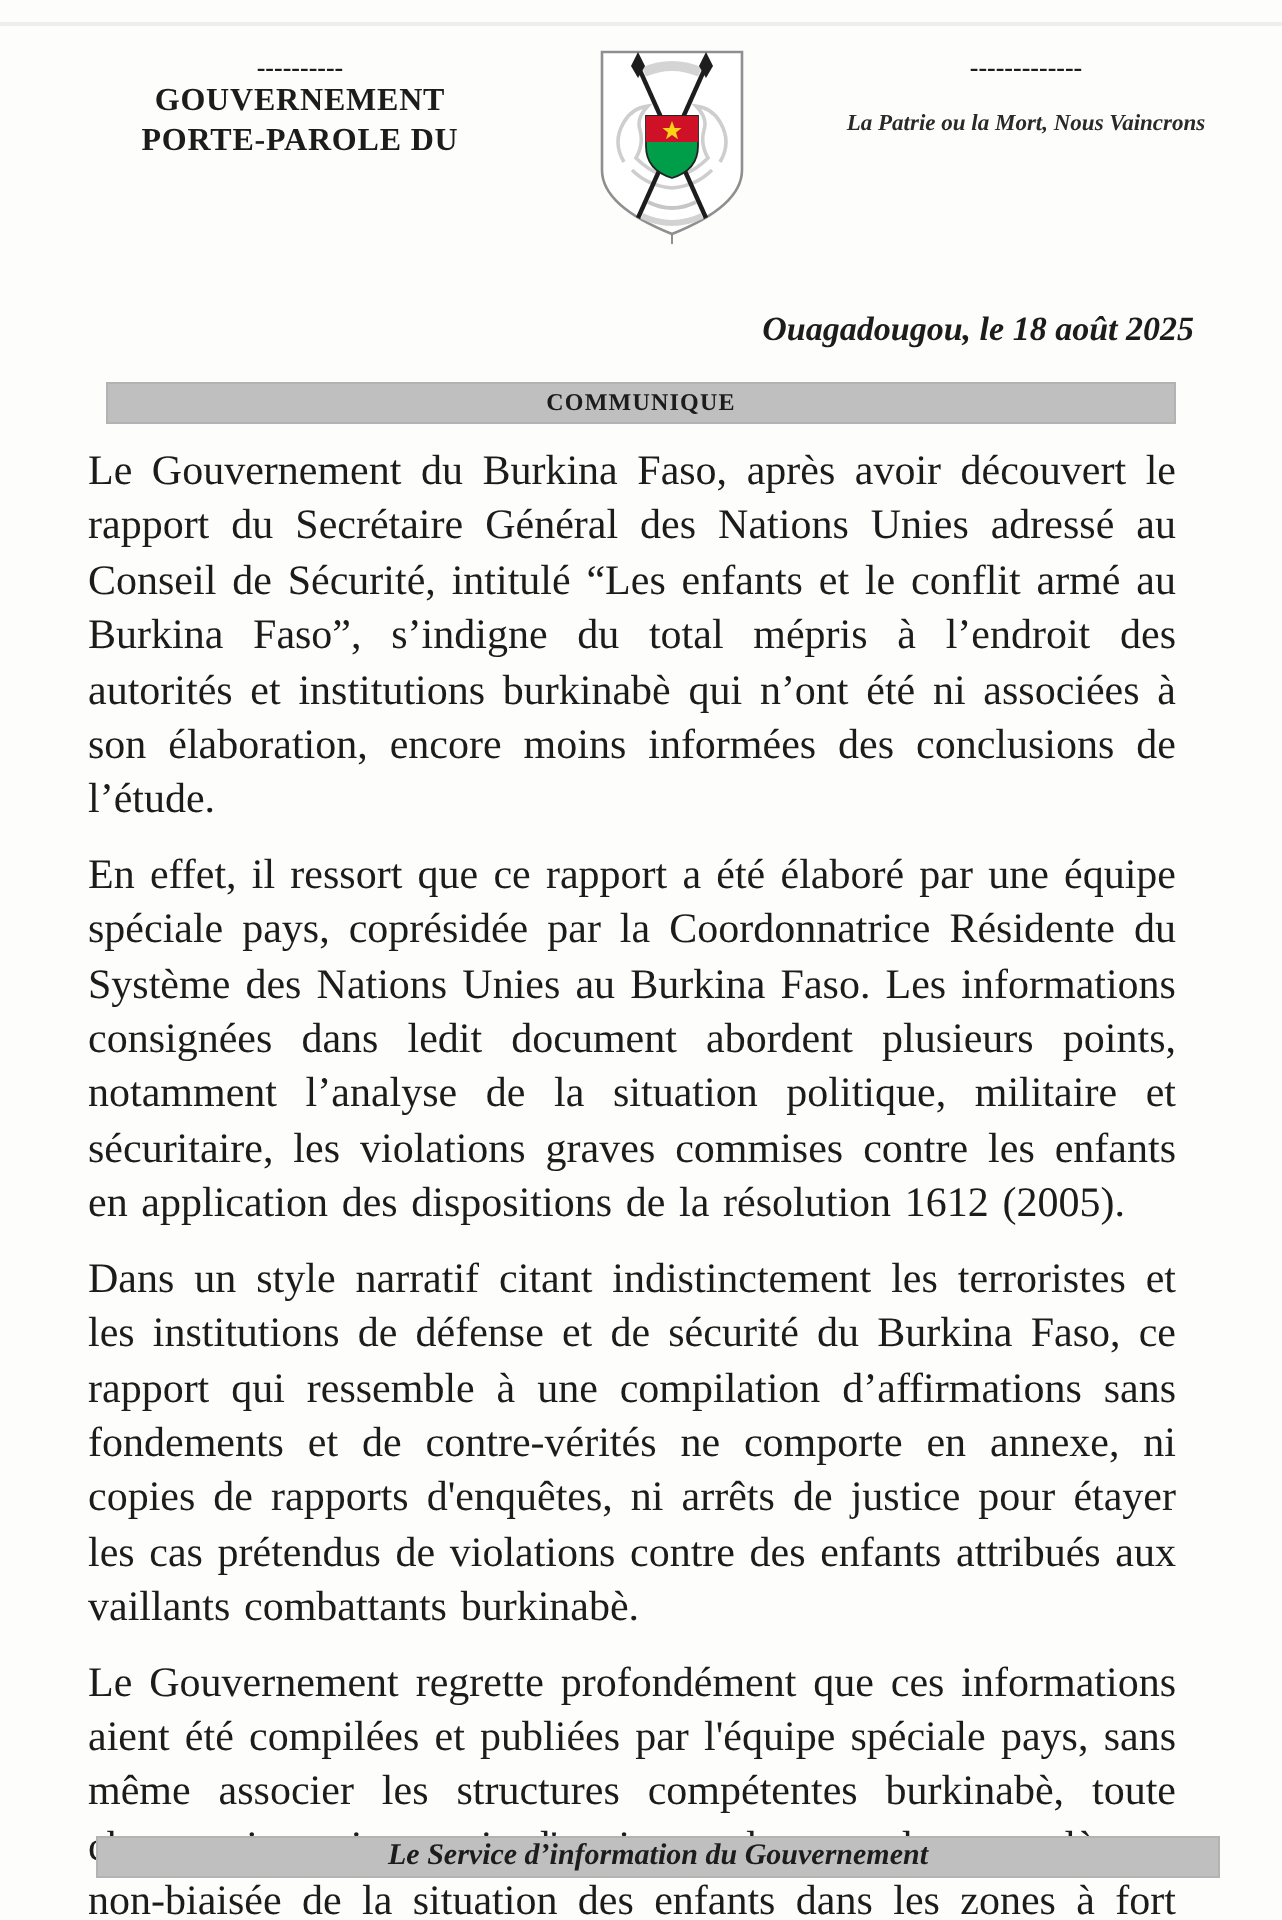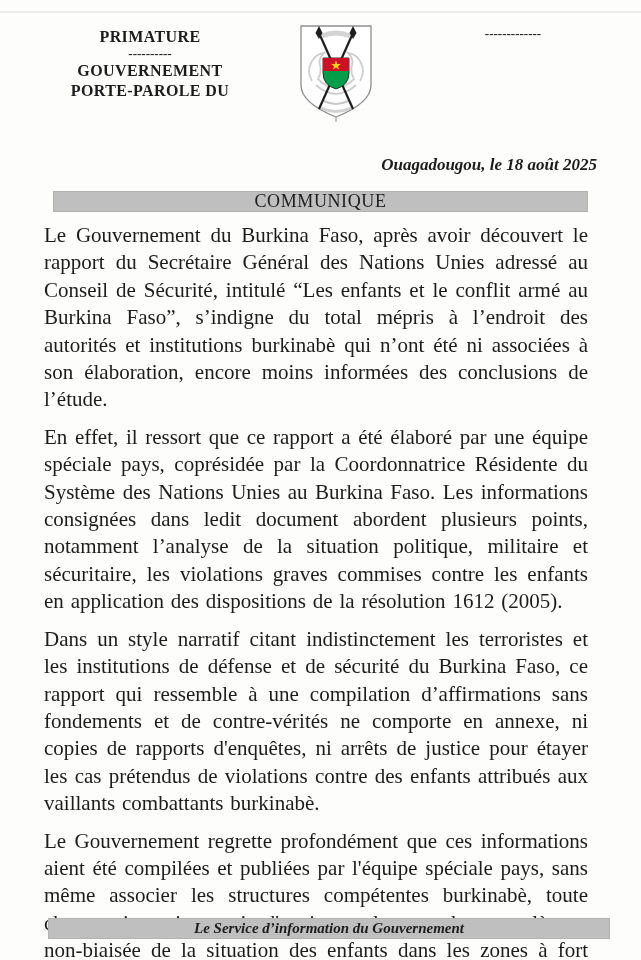--- a/index.html
+++ b/index.html
@@ -44,21 +44,21 @@
     font-weight: bold; font-style: italic; font-size: 17px;
   }
 
   
   .title-bar {
     position: absolute; left: 53px; top: 191px; width: 535px; height: 21px;
     background: #bfbfbf;
     display: flex; align-items: center; justify-content: center;
     box-shadow: 0 0 0 1px #b3b3b3 inset;
   }
-  .title-bar span { font-weight: normal; font-size: 18px; letter-spacing: .6px; }
+  .title-bar span { font-weight: bold; font-size: 12px; letter-spacing: .6px; }
 
   
   .content {
     position: absolute; left: 44px; top: 222px; width: 544px;
   }
   .content p {
     margin: 0 0 10px 0;
     font-size: 21px;
     line-height: 27.4px;
     text-align: justify;
@@ -75,21 +75,20 @@
   }
   .footer-bar span { font-weight: bold; font-style: italic; font-size: 15px; }
 </style>
 </head>
 <body>
 
 <div class="page">
   <div class="scan-top"></div>
 
   <div class="header-left">
-    <div>PRIMATURE</div>
     <div class="sep-dashes">----------</div>
     <div>GOUVERNEMENT</div>
     <div>PORTE-PAROLE DU</div>
   </div>
 
   <div class="emblem">
     <svg viewBox="0 0 80 100" width="80" height="100">
 
       <path d="M5,3 H75 V62 Q75,80 40,94 Q5,80 5,62 Z" fill="#ffffff" stroke="#8f8f8f" stroke-width="1.3"></path>
       <line x1="40" y1="94" x2="40" y2="99" stroke="#8f8f8f" stroke-width="1"></line>
@@ -115,20 +114,21 @@
       <g>
         <path d="M27,35 h26 v15 q0,12 -13,16 q-13,-4 -13,-16 z" fill="#009e49" stroke="#222222" stroke-width="0.9"></path>
         <path d="M27,35 h26 v13 h-26 z" fill="#ce1126"></path>
         <polygon points="40,37.5 41.3,41 44.8,41 42,43.2 43,46.6 40,44.5 37,46.6 38,43.2 35.2,41 38.7,41" fill="#fcd116"></polygon>
       </g>
     </svg>
   </div>
 
   <div class="header-right">
     <div class="sep-dashes">-------------</div>
+    <div class="motto">La Patrie ou la Mort, Nous Vaincrons</div>
   </div>
 
   <div class="dateline">Ouagadougou, le 18 août 2025</div>
 
   <div class="title-bar">
     <span>COMMUNIQUE</span>
   </div>
 
   <div class="content">
     <p>Le Gouvernement du Burkina Faso, après avoir découvert le rapport du Secrétaire Général des Nations Unies adressé au Conseil de Sécurité, intitulé “Les enfants et le conflit armé au Burkina Faso”, s’indigne du total mépris à l’endroit des autorités et institutions burkinabè qui n’ont été ni associées à son élaboration, encore moins informées des conclusions de l’étude.</p>

